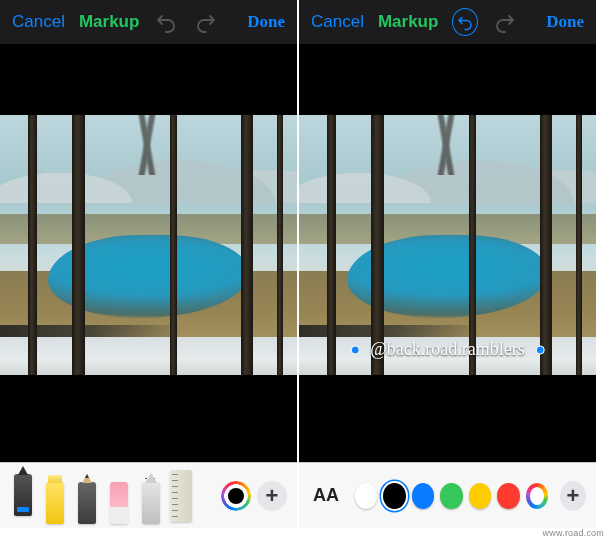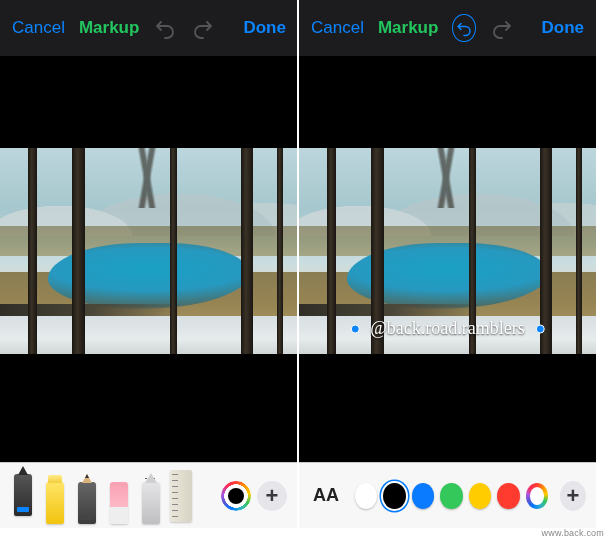--- a/index.html
+++ b/index.html
@@ -18,33 +18,33 @@
   }
   .phone {
     flex: 1;
     display: flex;
     flex-direction: column;
     background: #000;
     position: relative;
     overflow: hidden;
   }
   .topbar {
-    height: 56px;
+    height: 44px;
     background: #1c1c1e;
     display: flex;
     align-items: center;
     padding: 0 12px;
     gap: 14px;
     color: #fff;
     font-size: 17px;
   }
   .topbar .cancel { color: #0a84ff; font-size: 17px; }
   .topbar .title { color: #22c55e; font-weight: 600; font-size: 17px; }
   .topbar .spacer { flex: 1; }
-  .topbar .done { color: #0a84ff; font-weight: 600; font-size: 17px; }
+  .topbar .done { color: #0a84ff; font-weight: 600; font-size: 17px; font-family: Liberation Serif, serif; }
   .undo-icon, .redo-icon {
     display: inline-flex;
     align-items: center; justify-content: center;
     width: 28px; height: 28px;
   }
   .undo-icon svg, .redo-icon svg { width: 24px; height: 24px; }
   .undo-ring {
     border: 1.5px solid #0a84ff;
     border-radius: 50%;
     width: 28px; height: 28px;
@@ -57,21 +57,21 @@
   .canvas-area {
     flex: 1;
     background: #000;
     padding: 36px 0 52px 0;
     display: flex;
     align-items: center;
     justify-content: center;
   }
   .photo {
     width: 100%;
-    height: 206px;
+    height: 260px;
     position: relative;
     overflow: hidden;
   }
   .sky {
     position: absolute; inset: 0;
     background: linear-gradient(#bcd6dc 0%, #a5c7cd 30%, #c9dde0 55%, #d1dcd8 60%, #8a7d53 60%, #968453 75%, #b2a06a 100%);
   }
   .mountains {
     position:absolute; left:0; right:0; top:8px; height:80px;
     background:
@@ -358,13 +358,13 @@
       <span class="dot" style="background:#ffcc00"></span>
       <span class="dot" style="background:#ff3b30"></span>
       <span class="multicolor"></span>
       <span class="flex-spacer" style="flex:.3"></span>
       <span class="add-btn">+</span>
     </div>
   </div>
 
 </div>
 
-<div class="source-badge">www.back.com</div>
+<div class="source-badge">www.road.com</div>
 
 </body></html>

